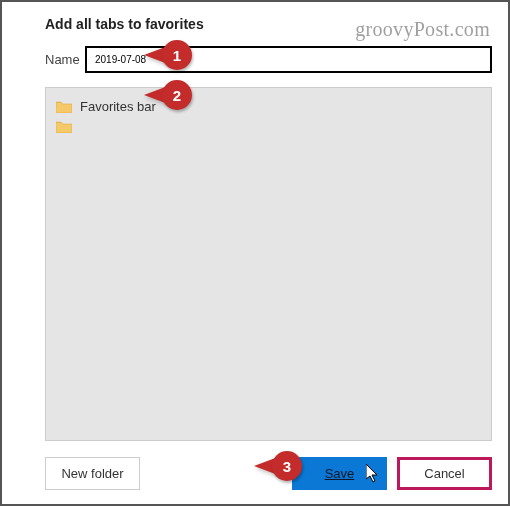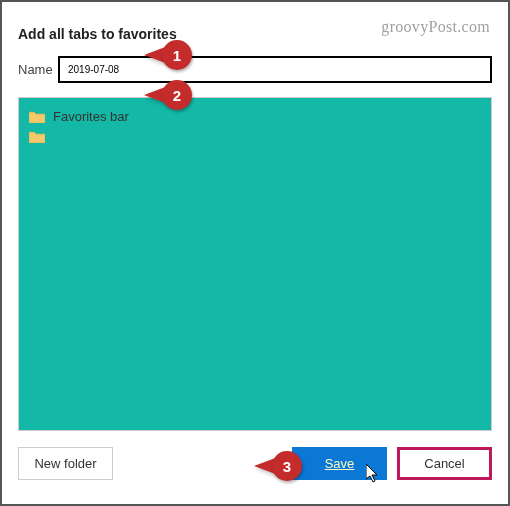--- a/index.html
+++ b/index.html
@@ -6,25 +6,26 @@
     body {
       width: 510px;
       height: 506px;
       font-family: "Segoe UI", Arial, sans-serif;
       font-size: 13px;
       background: #fff;
       position: relative;
       border: 2px solid #555;
     }
     .container {
-      padding: 24px 16px;
+      padding: 14px 16px;
       height: 100%;
       display: flex;
       flex-direction: column;
       position: relative;
+      margin-left: 27px;
     }
     .title {
       font-weight: 600;
       font-size: 14px;
       margin-bottom: 14px;
       color: #222;
     }
     .name-row {
       display: flex;
       align-items: center;
@@ -43,21 +44,21 @@
       font-size: 10px;
       outline: none;
       font-family: inherit;
     }
     .folder-list {
       flex: 1;
       border: 1px solid #ccc;
       padding: 8px 6px;
       overflow-y: auto;
       position: relative;
-      background: #14b8a6;
+      background: #e5e5e5;
     }
     .folder-item {
       display: flex;
       align-items: center;
       gap: 8px;
       padding: 3px 4px;
       cursor: pointer;
       font-size: 13px;
       color: #333;
     }
@@ -78,33 +79,33 @@
       height: 33px;
       border: 3px solid #be185d;
       background: #fff;
       font-size: 13px;
       cursor: pointer;
       font-family: inherit;
       color: #333;
     }
     .btn-primary {
       background: #0a78d4;
-      color: #fef9c3;
+      color: #0f172a;
       border: 1px solid #0a78d4;
       text-decoration: underline;
     }
     .btn-newfolder {
       border: 1px solid #ccc;
     }
     .watermark {
       position: absolute;
       top: 16px;
       right: 18px;
       font-family: Georgia, serif;
-      font-size: 16px;
+      font-size: 20px;
       color: rgba(80,80,80,0.55);
       letter-spacing: 0.3px;
       pointer-events: none;
     }
     .annot {
       position: absolute;
       display: flex;
       align-items: center;
       pointer-events: none;
       z-index: 10;

